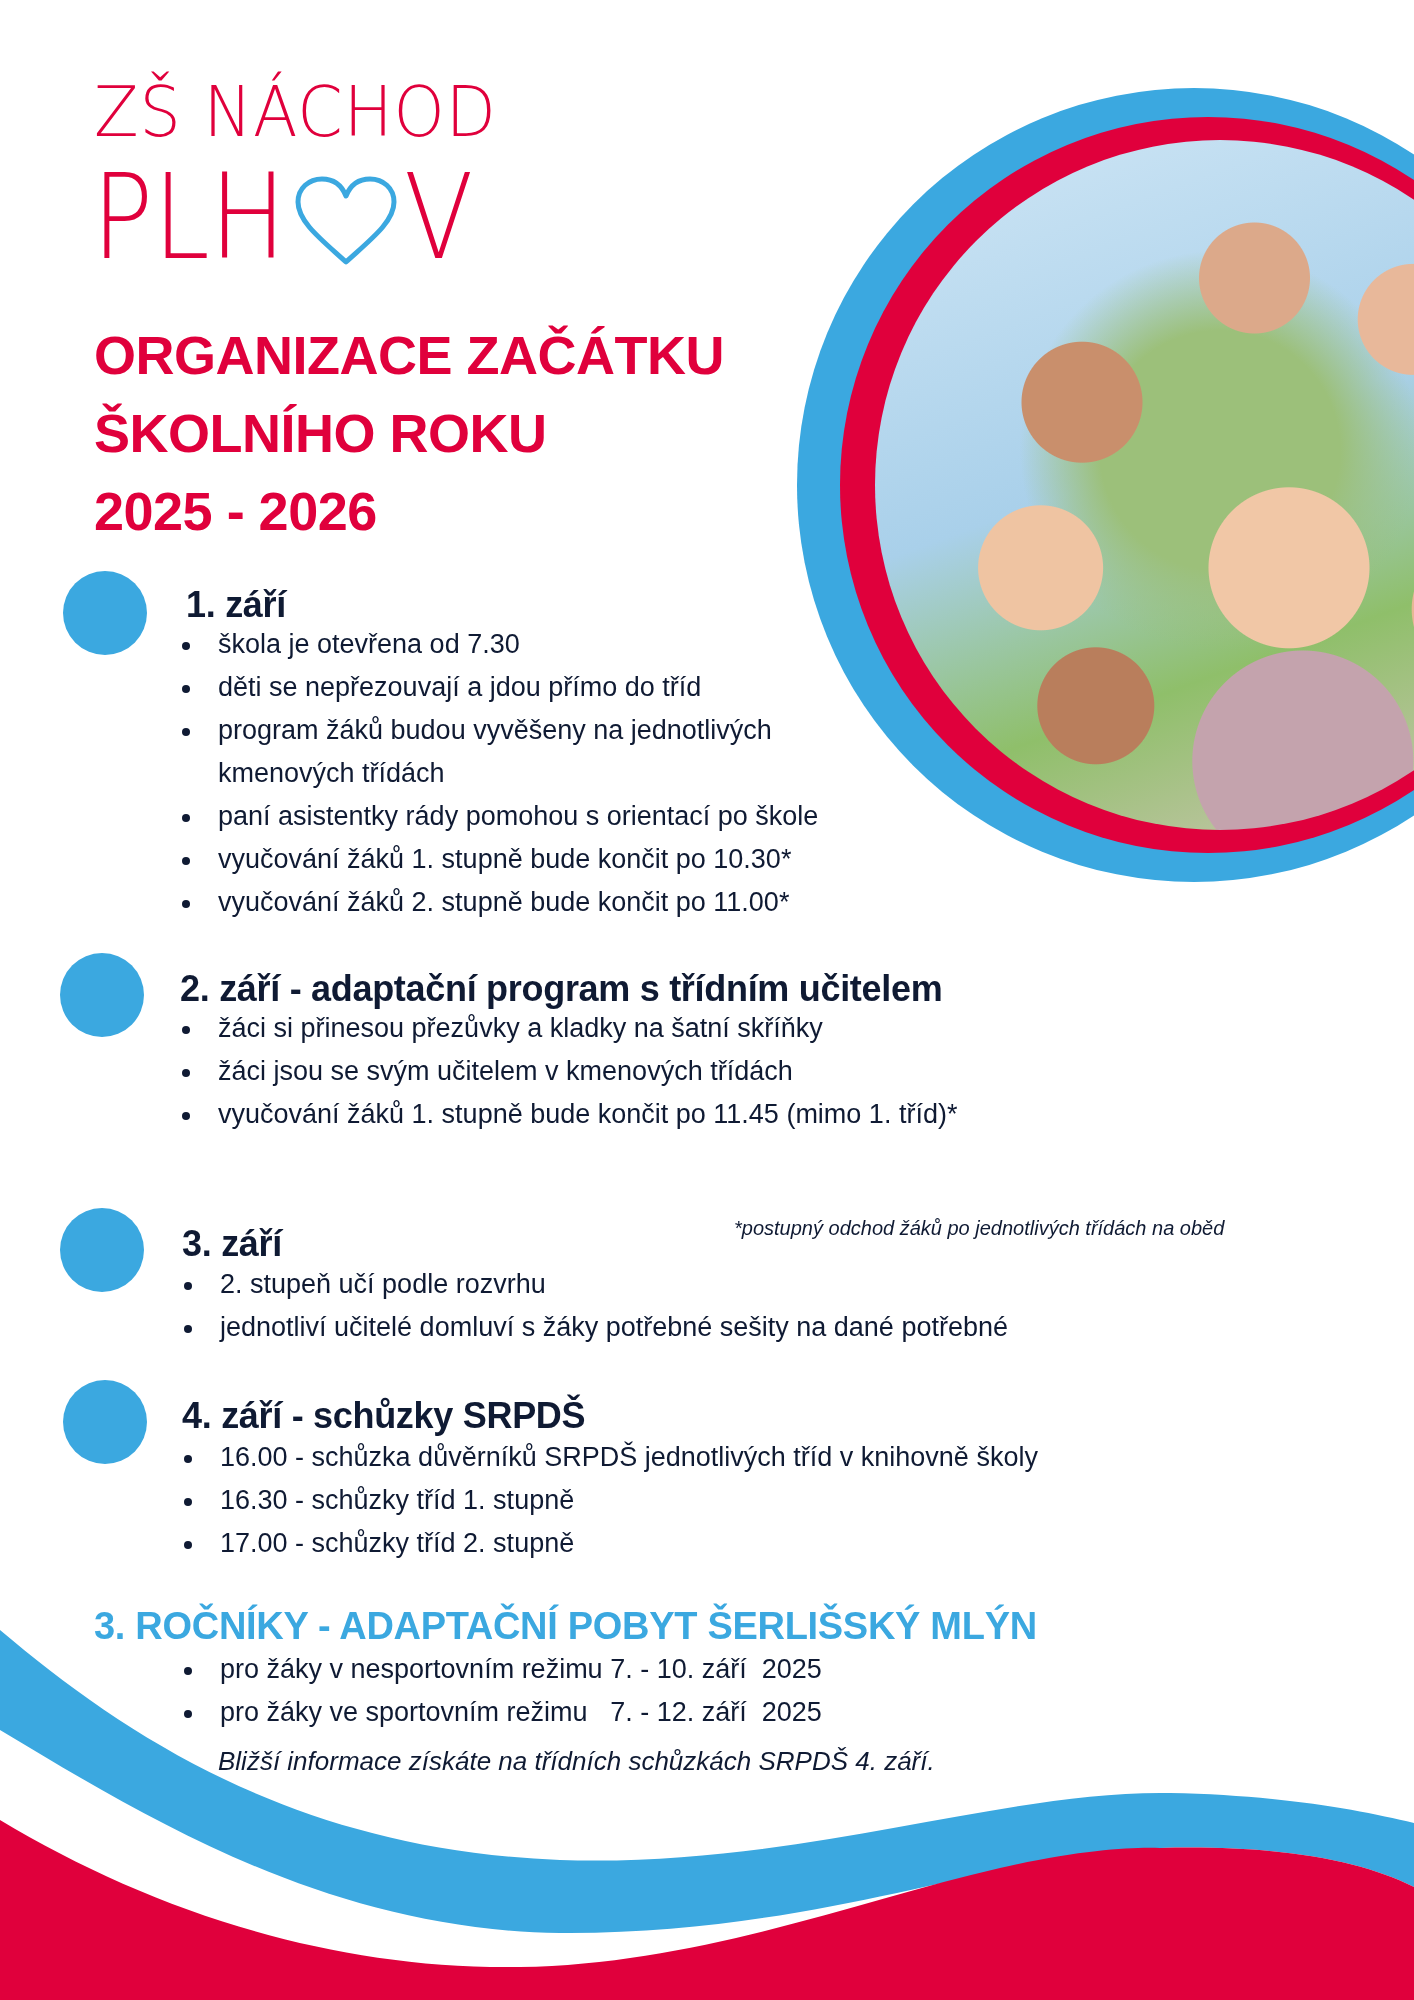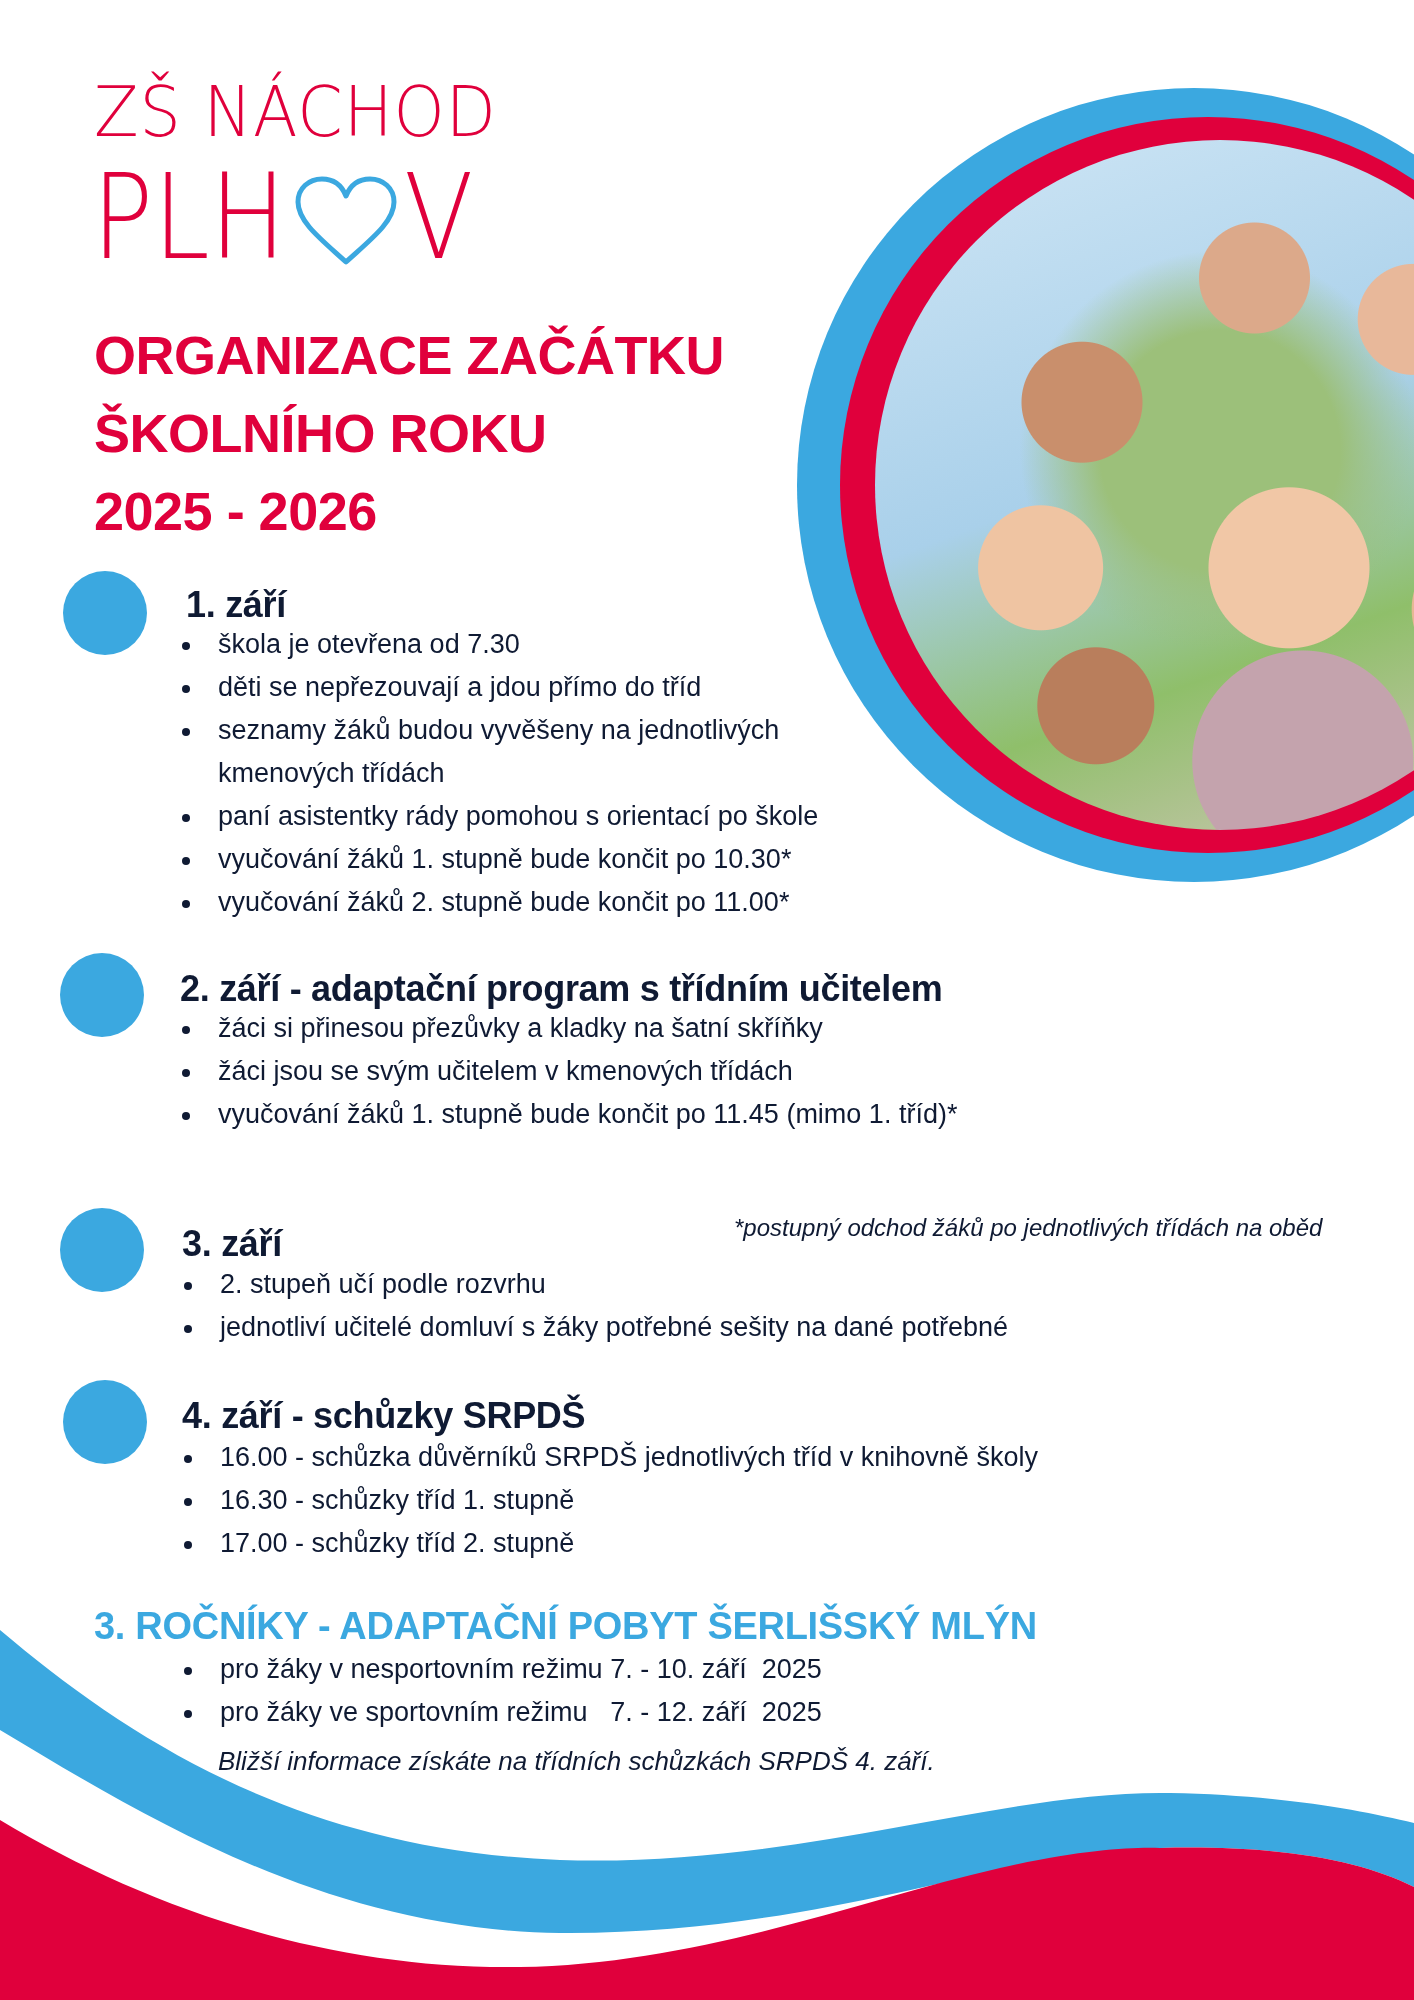--- a/index.html
+++ b/index.html
@@ -66,21 +66,21 @@
     }
     ul.items {
       margin: 0; padding: 0; list-style: none;
       font-family: "Liberation Sans", sans-serif; font-size: 27px; line-height: 43px; color: #0f1a33;
     }
     ul.items li { position: relative; padding-left: 38px; white-space: nowrap; }
     ul.items li::before {
       content: ""; position: absolute; left: 2px; top: 19px; width: 8px; height: 8px; border-radius: 50%; background: #0f1a33;
     }
     .footnote {
-      left: 734px; top: 1212px; font-style: italic; font-size: 24px; line-height: 32px; color: #0f1a33; white-space: nowrap;
+      left: 734px; top: 1212px; font-style: italic; font-size: 20px; line-height: 32px; color: #0f1a33; white-space: nowrap;
       font-family: "Liberation Sans", sans-serif;
     }
     .trip-heading {
       left: 94px; top: 1603px; margin: 0;
       font-family: "Liberation Sans", sans-serif; font-weight: 700; font-size: 38px; line-height: 46px;
       color: #3ba8e0; white-space: nowrap; letter-spacing: -0.3px;
     }
     .trip-note {
       left: 218px; top: 1744px; font-style: italic; font-size: 26px; line-height: 34px; color: #0f1a33; white-space: nowrap;
     }
@@ -106,21 +106,21 @@
   <span>ORGANIZACE ZAČÁTKU</span>
   <span>ŠKOLNÍHO ROKU</span>
   <span>2025 - 2026</span>
 </h1>
 
 <div class="abs dot" style="left:63px; top:571px;"></div>
 <h2 class="abs sec-heading" style="left:177px; top:574px;">1. září</h2>
 <ul class="abs items" style="left:180px; top:623px;">
   <li>škola je otevřena od 7.30</li>
   <li>děti se nepřezouvají a jdou přímo do tříd</li>
-  <li>seznamy žáků budou vyvěšeny na jednotlivých</li>
+  <li>program žáků budou vyvěšeny na jednotlivých</li>
   <li class="cont" style="list-style:none;">kmenových třídách</li>
   <li>paní asistentky rády pomohou s orientací po škole</li>
   <li>vyučování žáků 1. stupně bude končit po 10.30*</li>
   <li>vyučování žáků 2. stupně bude končit po 11.00*</li>
 </ul>
 
 <div class="abs dot" style="left:60px; top:953px;"></div>
 <h2 class="abs sec-heading" style="left:171px; top:958px;">2. září - adaptační program s třídním učitelem</h2>
 <ul class="abs items" style="left:180px; top:1007px;">
   <li>žáci si přinesou přezůvky a kladky na šatní skříňky</li>

